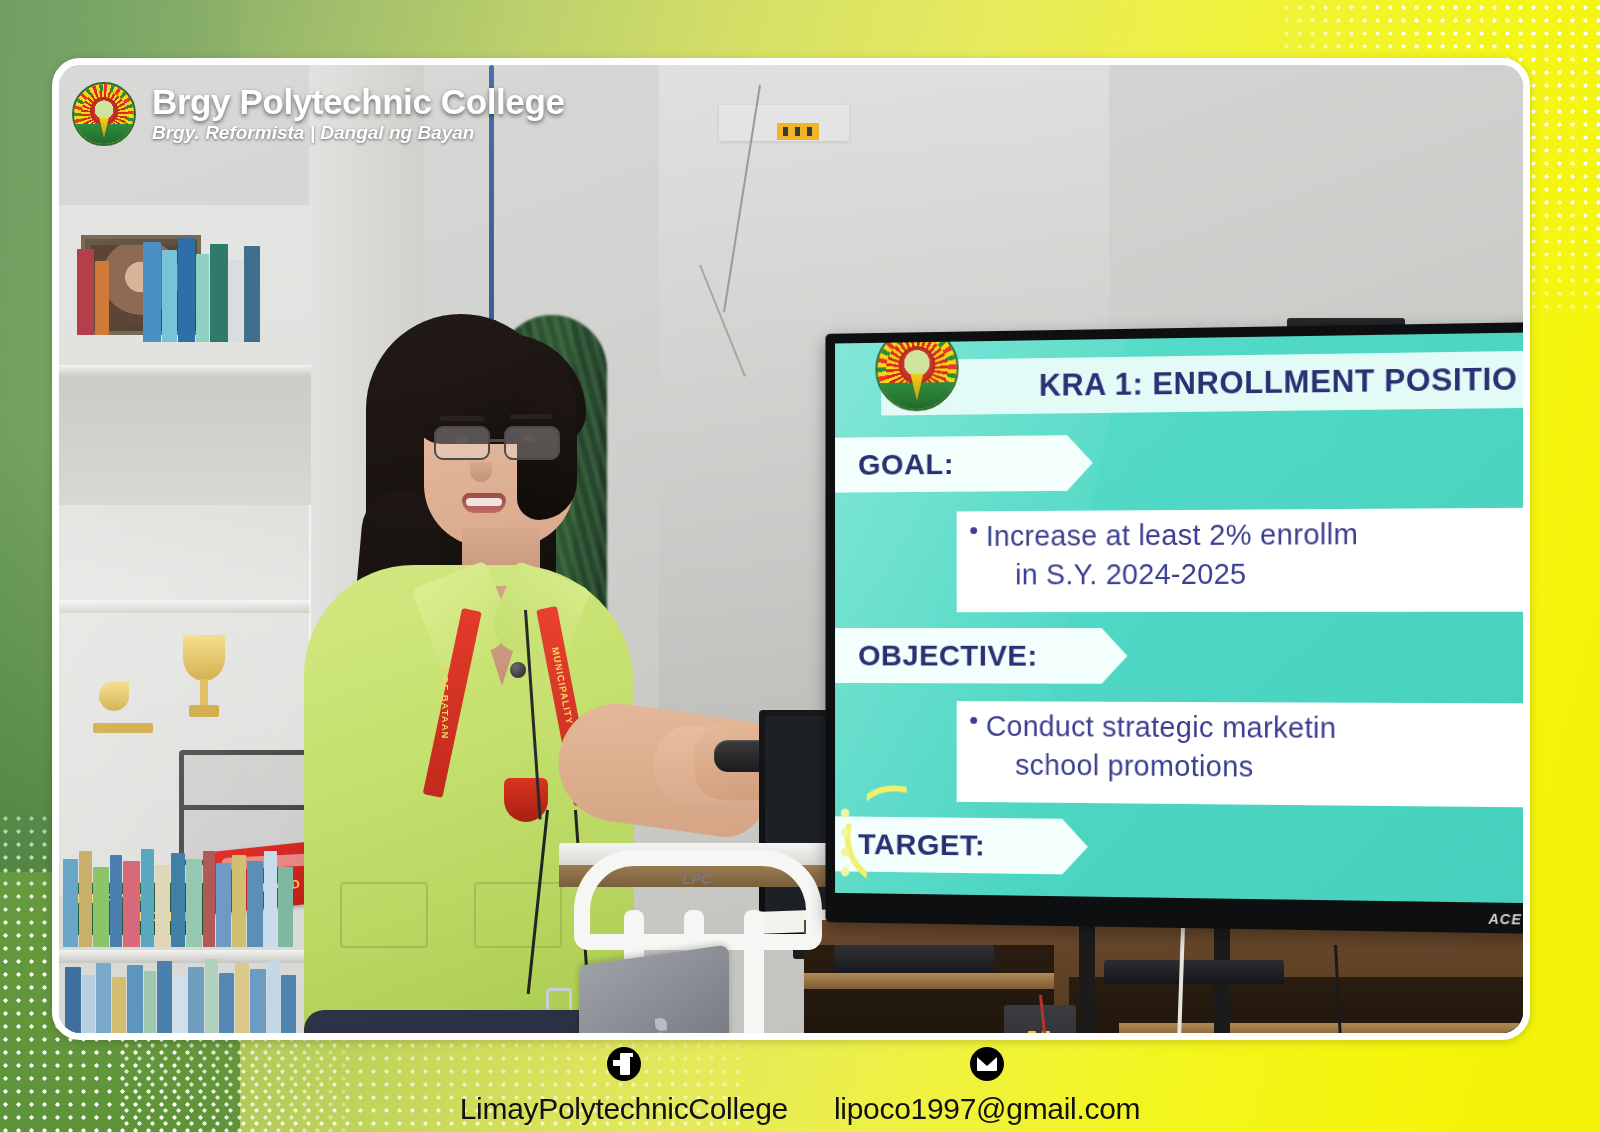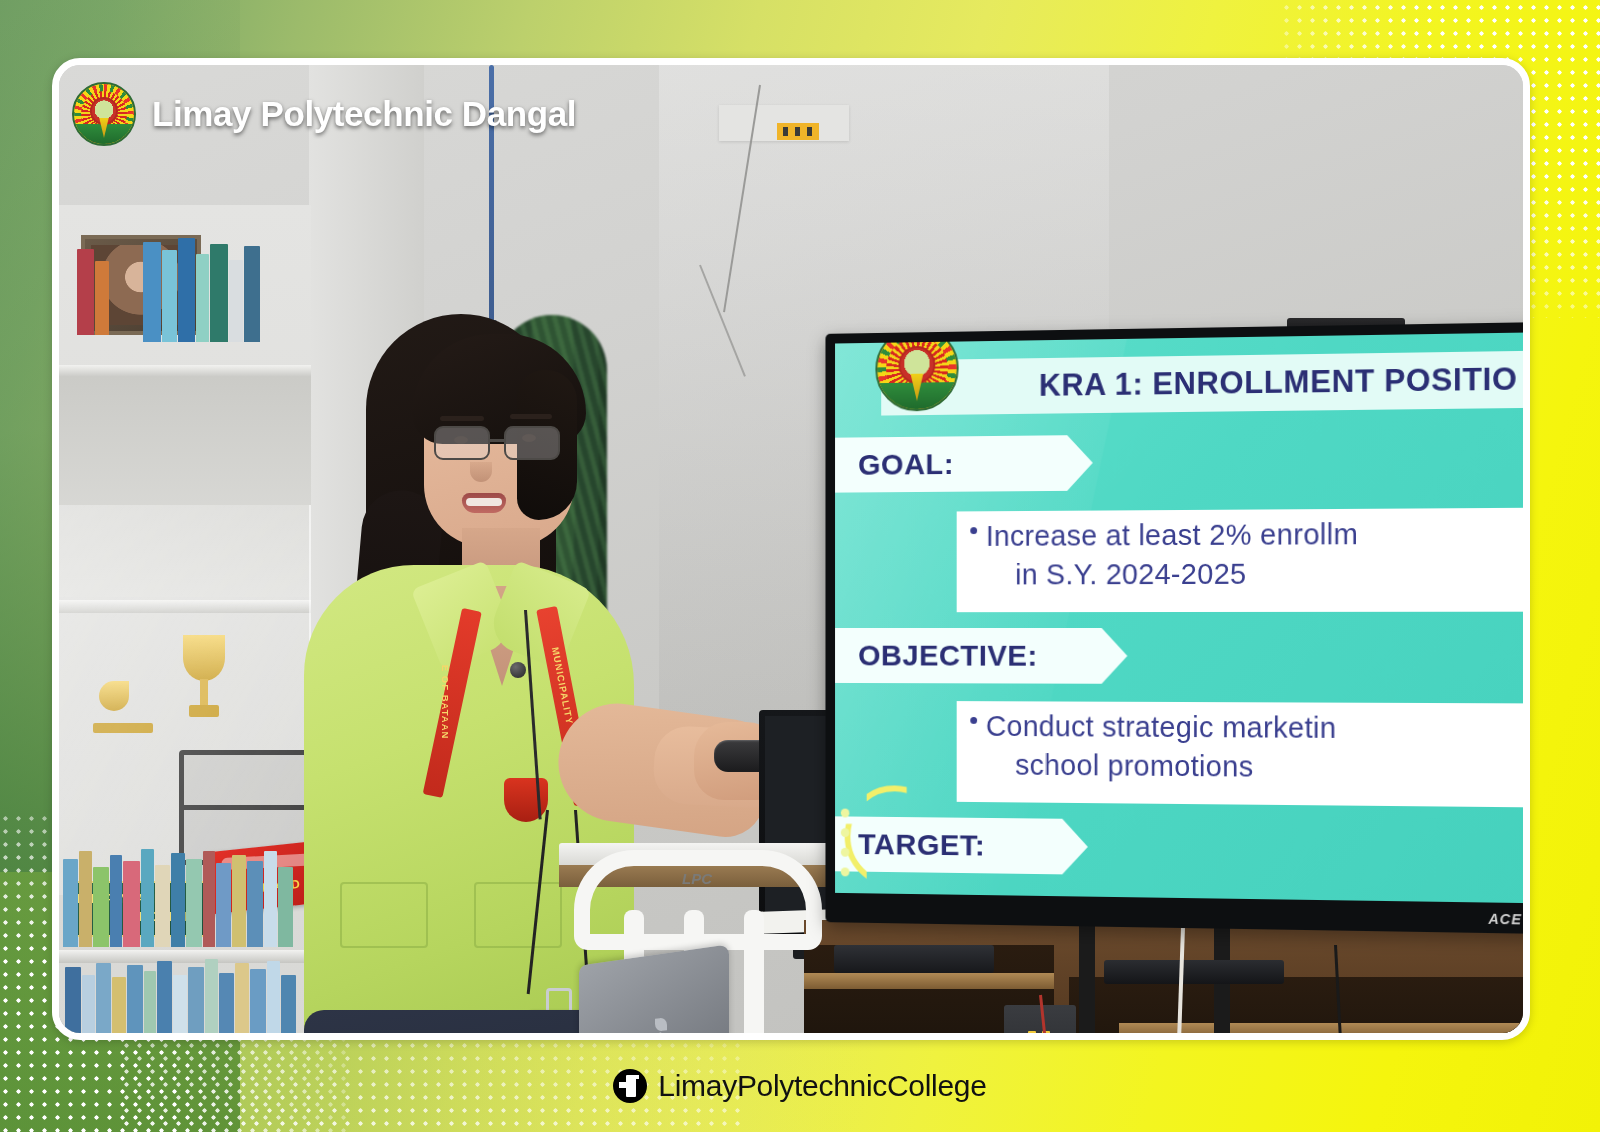--- a/index.html
+++ b/index.html
@@ -324,21 +324,21 @@
   #brand{ position:absolute; left:72px; top:82px; display:flex; align-items:center; gap:16px; z-index:30; }
   #brand .logo{ width:64px; height:64px; flex:none; }
   #brand .txt h1{ color:#fff; font-size:35px; font-weight:800; letter-spacing:-.4px;
      line-height:1.02; text-shadow:0 2px 4px rgba(0,0,0,.55); }
   #brand .txt p{ color:#fff; font-size:19px; font-style:italic; font-weight:600;
      margin-top:3px; text-shadow:0 1px 3px rgba(0,0,0,.55); }
 
   
   #footer{ position:absolute; left:0; right:0; bottom:0; height:92px; z-index:30;
      display:flex; align-items:center; justify-content:center; gap:46px; }
-  .fitem{ display:flex; align-items:center; gap:11px; }
+  .fitem{ display:flex; align-items:center; gap:11px;flex-direction:column; }
   .fitem .lab{ color:#111; font-size:30px; font-weight:400; letter-spacing:-.3px; }
   .ficon{ width:34px; height:34px; flex:none; position:relative; }
   .ficon.circ{ background:#000; border-radius:50%; }
   .fb-f{ position:absolute; left:13px; top:6px; width:10px; height:22px; background:#fff;
      border-radius:1px; }
   .fb-f::before{ content:""; position:absolute; left:-7px; top:7px; width:17px; height:6px; background:#fff; }
   .fb-f::after{ content:""; position:absolute; left:0; top:0; width:9px; height:7px;
      border-top:4px solid #fff; border-left:4px solid #fff; border-radius:4px 0 0 0; }
   .env{ position:absolute; left:7px; top:10px; width:20px; height:14px; background:#fff; border-radius:1px; }
   .env::after{ content:""; position:absolute; left:0; top:0; width:0; height:0;
@@ -592,24 +592,31 @@
 
 <div id="brand">
   <div class="logo seal">
     <div class="rays"></div>
       <div class="ring"></div>
       <div class="green"></div>
     <div class="core"></div>
       <div class="cone"></div>
   </div>
   <div class="txt">
-    <h1>Limay Polytechnic Dangal</h1>
+    <h1>Brgy Polytechnic College</h1>
+    <p>Brgy. Reformista | Dangal ng Bayan</p>
   </div>
 </div>
 
 <div id="footer">
   <div class="fitem">
     <span class="ficon circ">
         <i class="fb-f"></i>
       </span>
     <span class="lab">LimayPolytechnicCollege</span>
   </div>
+  <div class="fitem">
+    <span class="ficon circ">
+        <i class="env"></i>
+      </span>
+    <span class="lab">lipoco1997@gmail.com</span>
+  </div>
 </div>
 
 </body></html>

